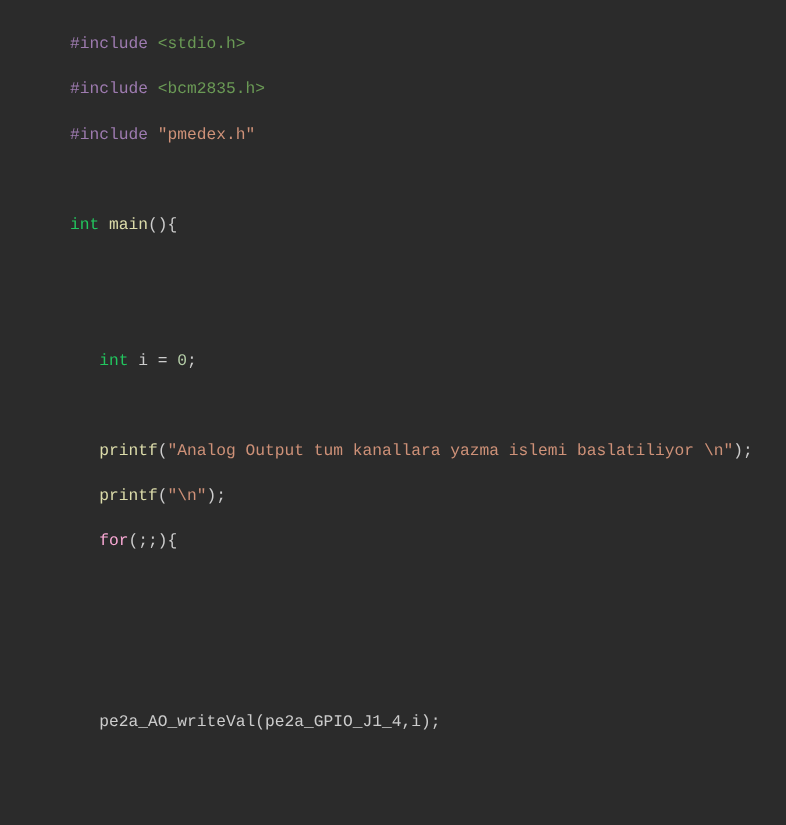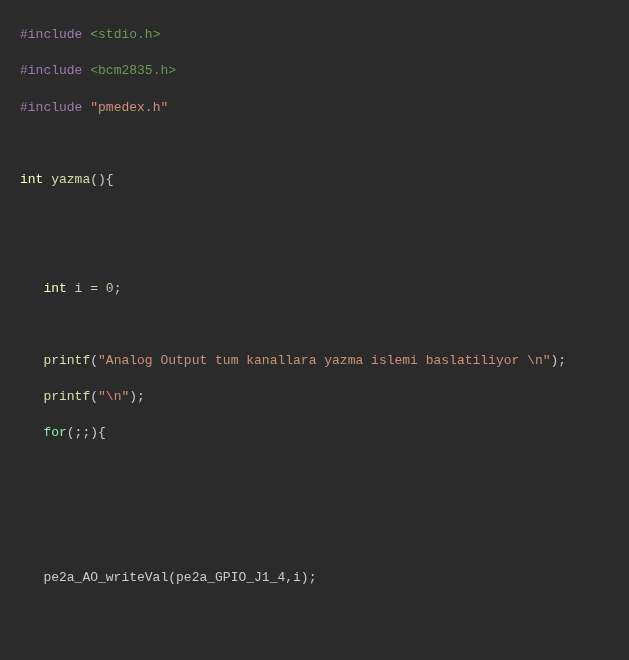--- a/index.html
+++ b/index.html
@@ -18,56 +18,57 @@
       overflow: hidden;
     }
     .code-container {
       white-space: pre;
       color: #cccccc;
     }
     .line {
       padding: 0 20px;
       height: 18px;
       line-height: 18px;
+      margin-left: 36px;
     }
     .preprocessor {
       color: #9e7bb0;
     }
     .include-literal {
       color: #6a9955;
       font-family: 'Consolas', 'Monaco', 'Courier New', monospace;
     }
     .string-dq {
       color: #ce9178;
     }
     .keyword {
-      color: #86efac;
+      color: #f9a8d4;
     }
     .type {
-      color: #fef9c3;
+      color: #22c55e;
     }
     .func-name {
       color: #dcdcaa;
     }
     .number {
       color: #b5cea8;
     }
     .default {
       color: #cccccc;
     }
   </style>
 </head>
 <body>
 
 <div class="code-container">
 <div class="line"><span class="preprocessor">#include</span><span class="default"> </span><span class="include-literal">&lt;stdio.h&gt;</span></div>
 <div class="line"><span class="preprocessor">#include</span><span class="default"> </span><span class="include-literal">&lt;bcm2835.h&gt;</span></div>
 <div class="line"><span class="preprocessor">#include</span><span class="default"> </span><span class="string-dq">"pmedex.h"</span></div>
 <div class="line"></div>
-<div class="line"><span class="type">int</span><span class="default"> </span><span class="func-name">yazma</span><span class="default">(){</span></div>
+<div class="line"><span class="type">int</span><span class="default"> </span><span class="func-name">main</span><span class="default">(){</span></div>
 <div class="line"></div>
 <div class="line"></div>
 <div class="line"><span class="default">   </span><span class="type">int</span><span class="default"> i = </span><span class="number">0</span><span class="default">;</span></div>
 <div class="line"></div>
 <div class="line"><span class="default">   </span><span class="func-name">printf</span><span class="default">(</span><span class="string-dq">"Analog Output tum kanallara yazma islemi baslatiliyor \n"</span><span class="default">);</span></div>
 <div class="line"><span class="default">   </span><span class="func-name">printf</span><span class="default">(</span><span class="string-dq">"\n"</span><span class="default">);</span></div>
 <div class="line"><span class="default">   </span><span class="keyword">for</span><span class="default">(;;){</span></div>
 <div class="line"></div>
 <div class="line"><span class="default">   </span></div>
 <div class="line"><span class="default">   </span></div>

